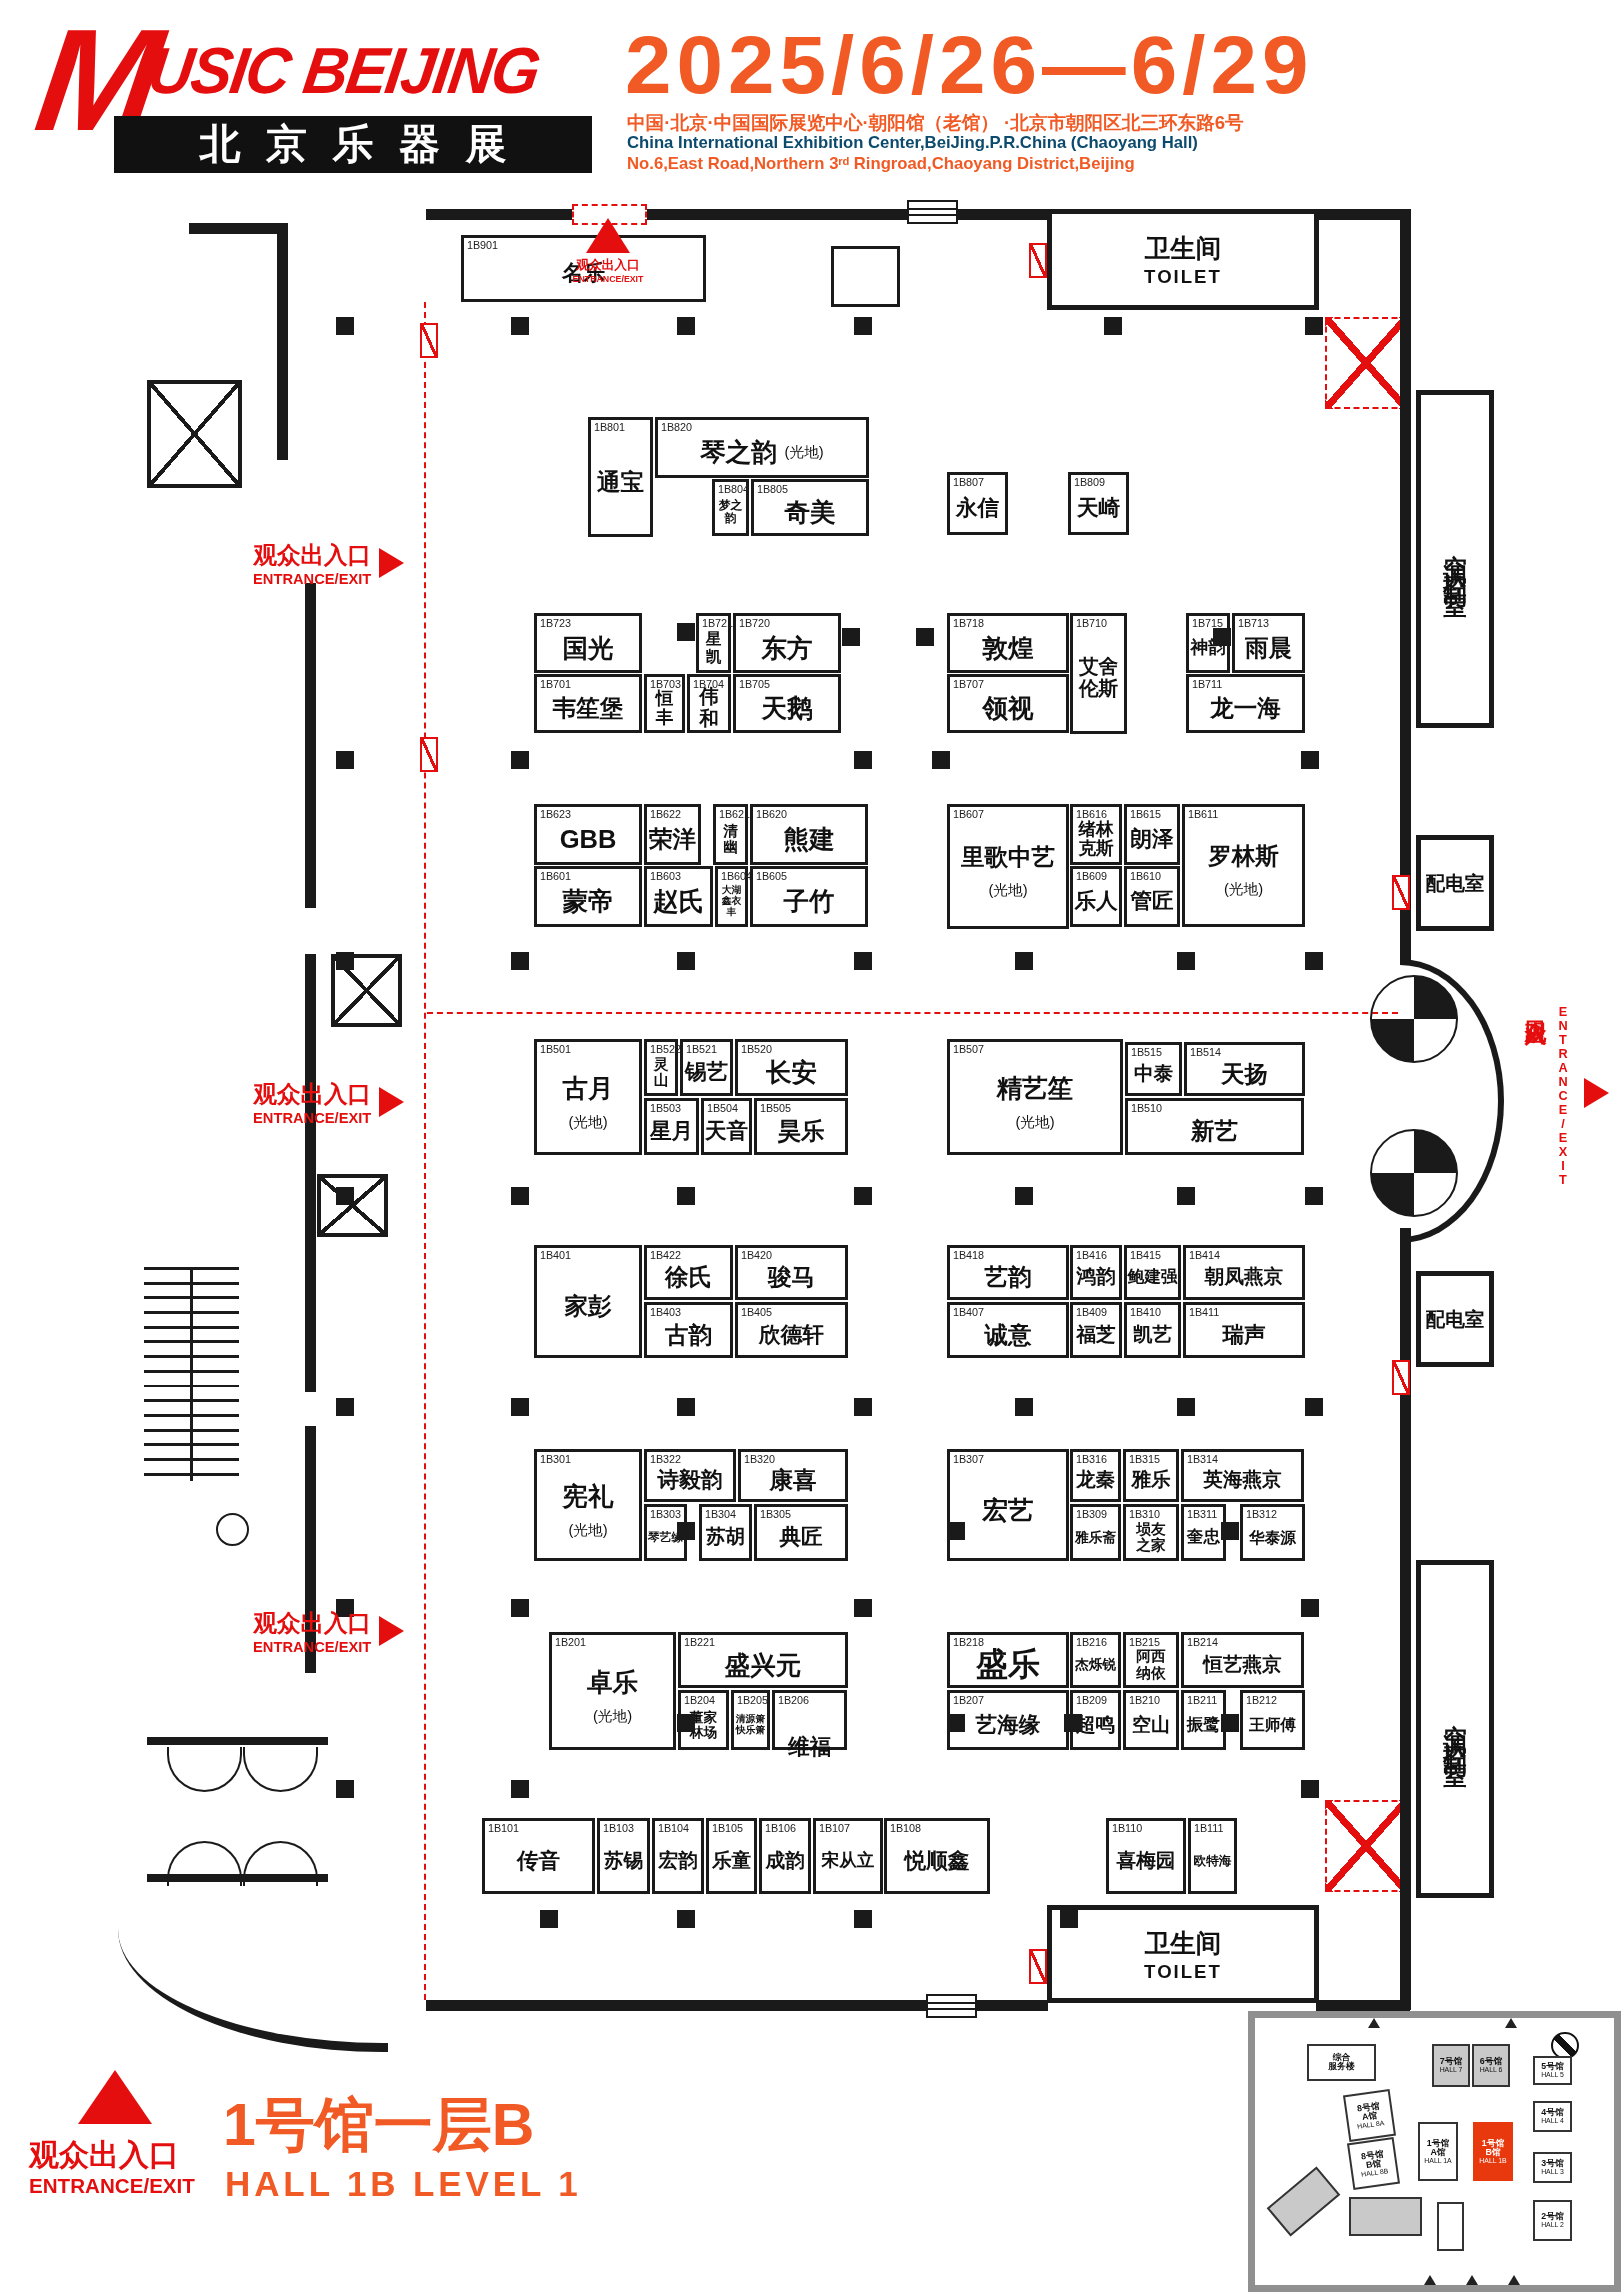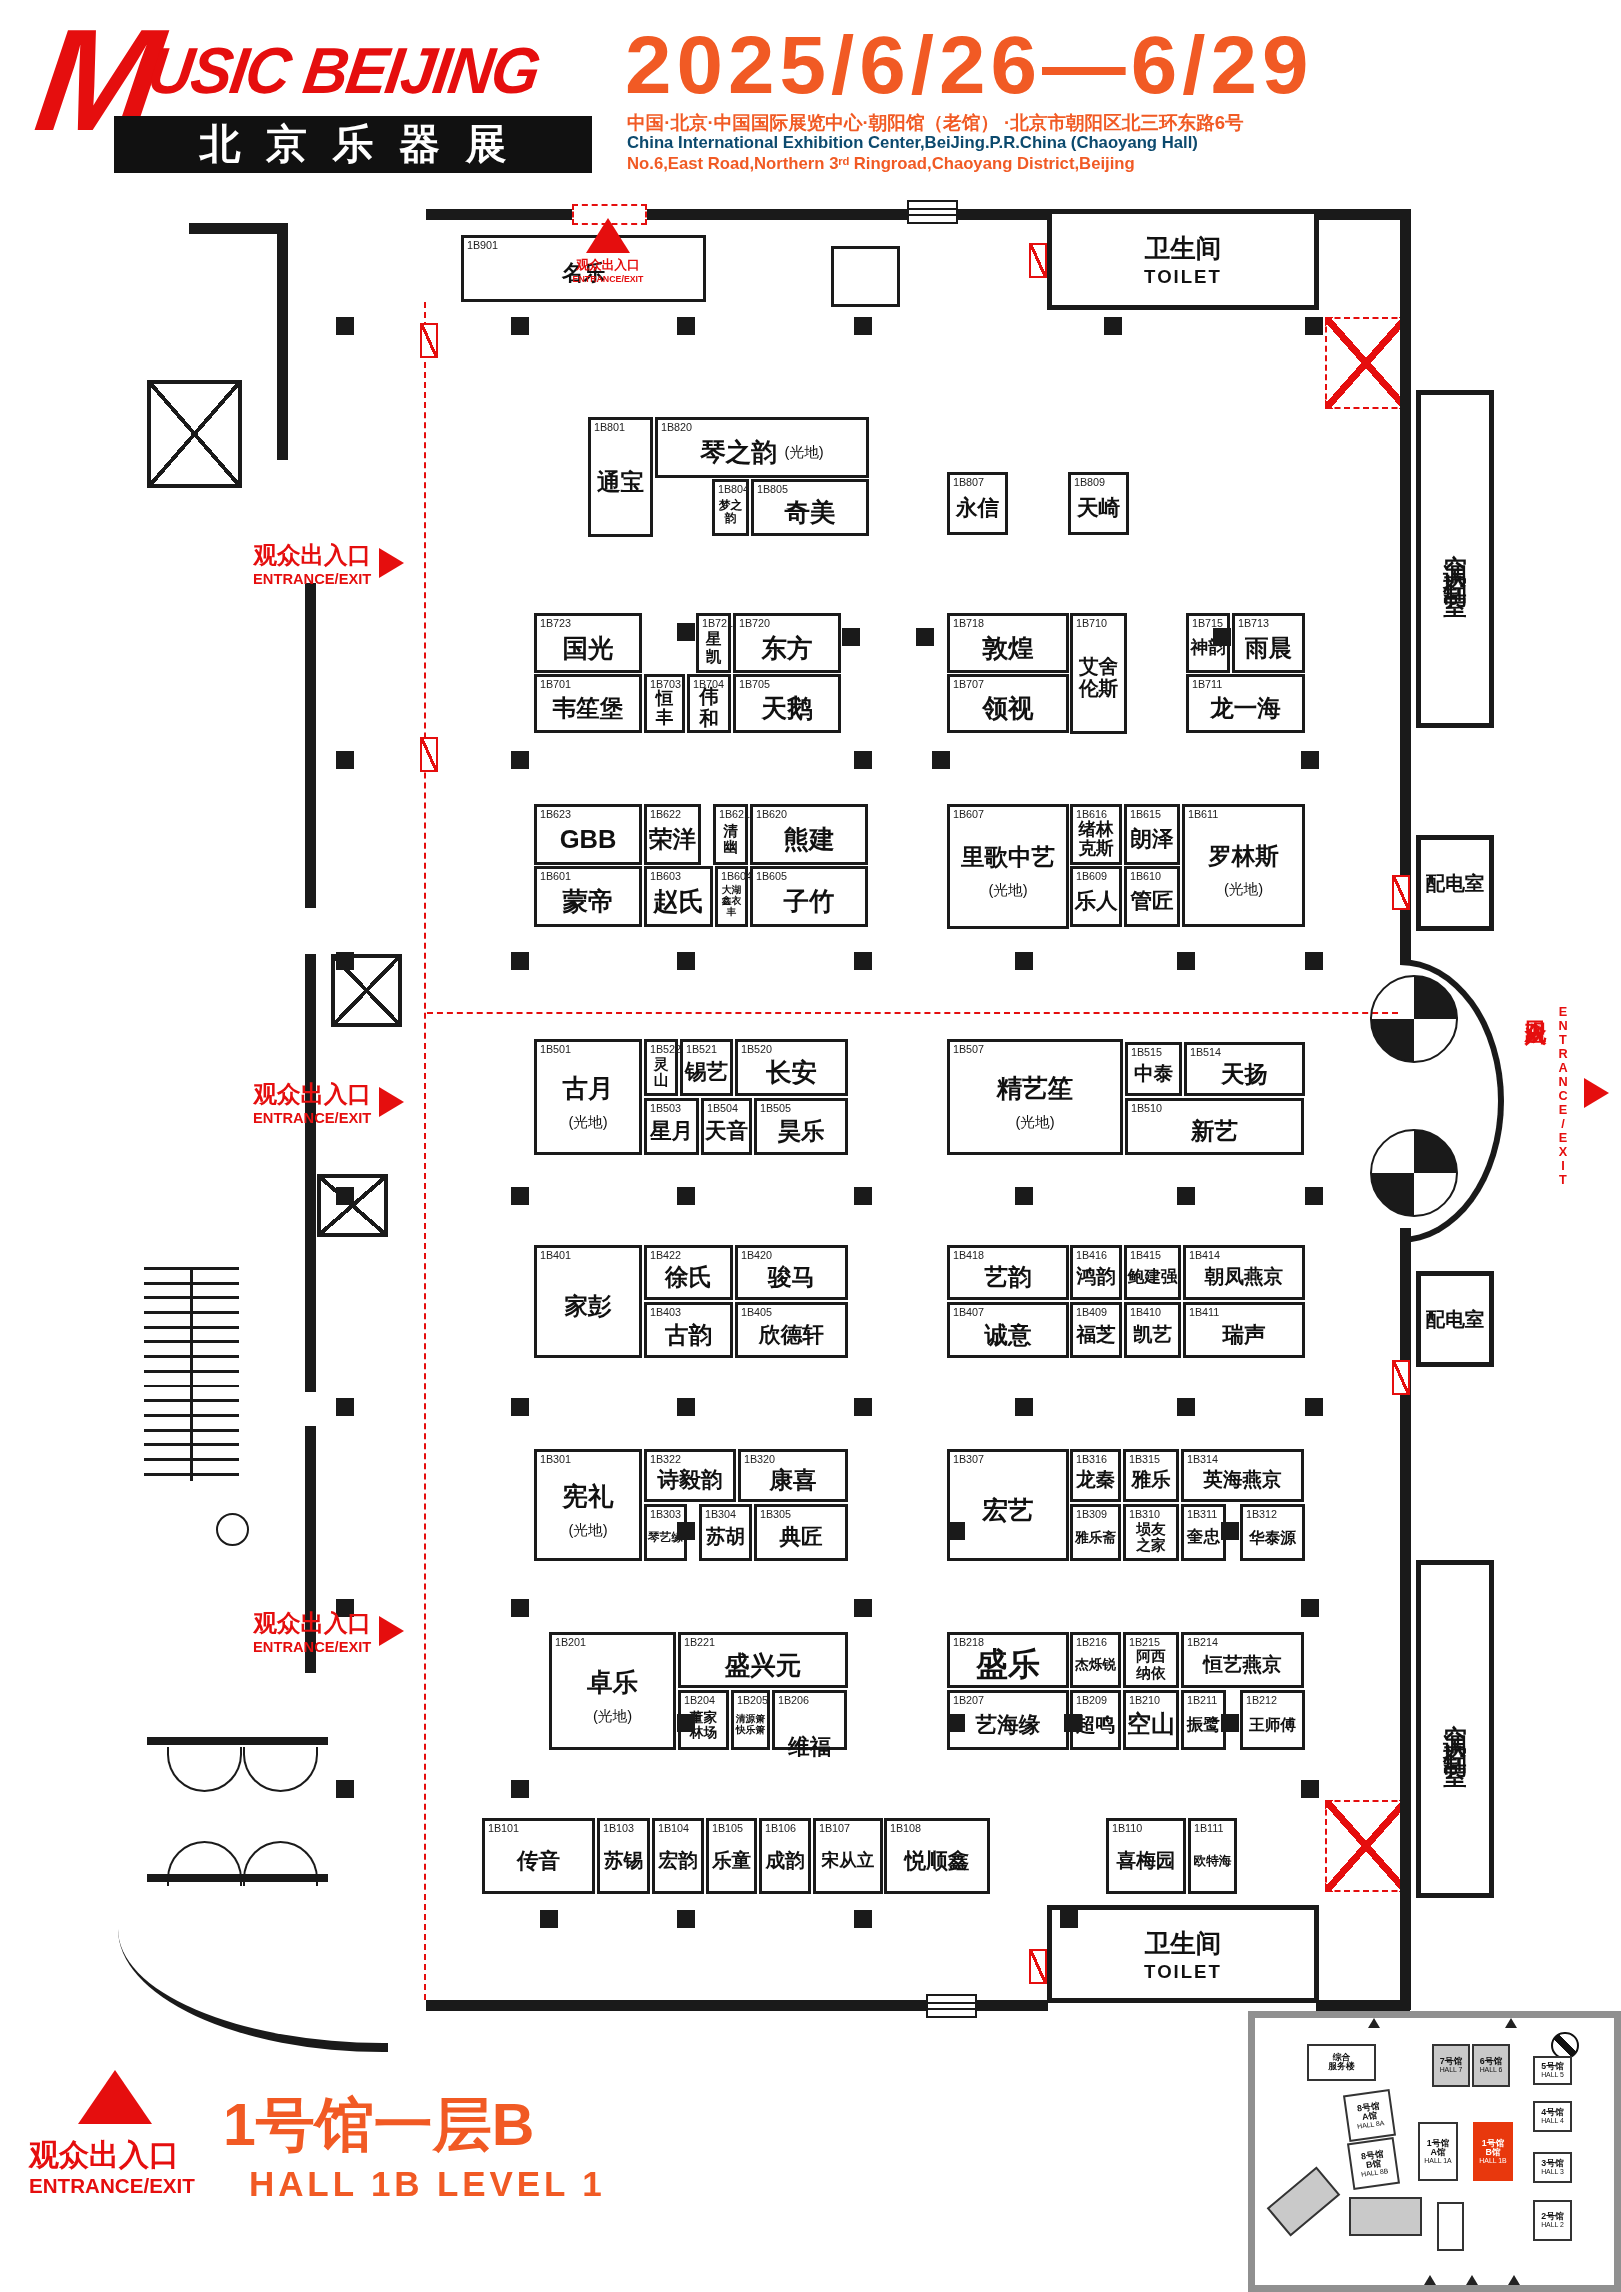--- a/index.html
+++ b/index.html
@@ -69,21 +69,21 @@
   .ent-side{display:flex;align-items:center;gap:7.8px;}
   .ent-top .cn{font-size:12.7px;}
   .ent-top .en{font-size:8.8px;}
   .ent-vert{writing-mode:vertical-rl;text-orientation:upright;font-weight:bold;}
   
   .foot-tri{position:absolute;left:78px;top:2070px;width:0;height:0;z-index:6;
     border-left:37px solid transparent;border-right:37px solid transparent;border-bottom:54px solid #e50e0e;}
   .foot-ent-cn{position:absolute;left:29px;top:2135px;font-size:30px;font-weight:bold;color:#e50e0e;z-index:6;}
   .foot-ent-en{position:absolute;left:29px;top:2174px;font-size:20.6px;font-weight:bold;color:#e50e0e;z-index:6;}
   .hall-cn{position:absolute;left:223px;top:2086px;font-size:59px;font-weight:bold;z-index:6;}
-  .hall-en{position:absolute;left:225px;top:2164px;font-size:35px;font-weight:bold;letter-spacing:3.9px;z-index:6;margin-left:24px;}
+  .hall-en{position:absolute;left:225px;top:2164px;font-size:35px;font-weight:bold;letter-spacing:3.9px;z-index:6;}
   
   .minimap{position:absolute;left:1248px;top:2011px;width:373px;height:281px;border:7.8px solid #909090;
            box-sizing:border-box;background:#fff;z-index:6;}
   .mb{position:absolute;border:2px solid #333;box-sizing:border-box;display:flex;flex-direction:column;
       align-items:center;justify-content:center;text-align:center;line-height:1.05;}
   .mb .cn{font-size:8.8px;font-weight:bold;white-space:pre-line;}
   .mb .en{font-size:6.9px;}
   .mb.white{background:#fff;}
   .mb.gray{background:#c9c9c9;}
   .mb.red{background:#e8380d;border-color:#e8380d;color:#fff;}
@@ -585,21 +585,21 @@
       <div class="booth" style="left: 1181px; top: 1632px; width: 123px; height: 56px;">
         <span class="bid">1B214</span>
         <div class="bname" style="font-size: 19.6px;">恒艺燕京</div>
       </div>
       <div class="booth" style="left: 1070px; top: 1690px; width: 51px; height: 60px;">
         <span class="bid">1B209</span>
         <div class="bname" style="font-size: 19.6px;">超鸣</div>
       </div>
       <div class="booth" style="left: 1123px; top: 1690px; width: 56px; height: 60px;">
         <span class="bid">1B210</span>
-        <div class="bname" style="font-size: 24px;">空山</div>
+        <div class="bname" style="font-size: 19px;">空山</div>
       </div>
       <div class="booth" style="left: 1181px; top: 1690px; width: 45px; height: 60px;">
         <span class="bid">1B211</span>
         <div class="bname" style="font-size: 16.7px;">振鹭</div>
       </div>
       <div class="booth" style="left: 1240px; top: 1690px; width: 65px; height: 60px;">
         <span class="bid">1B212</span>
         <div class="bname" style="font-size: 15.7px;">王师傅</div>
       </div>
       <div class="booth" style="left: 482px; top: 1818px; width: 113px; height: 76px;">

